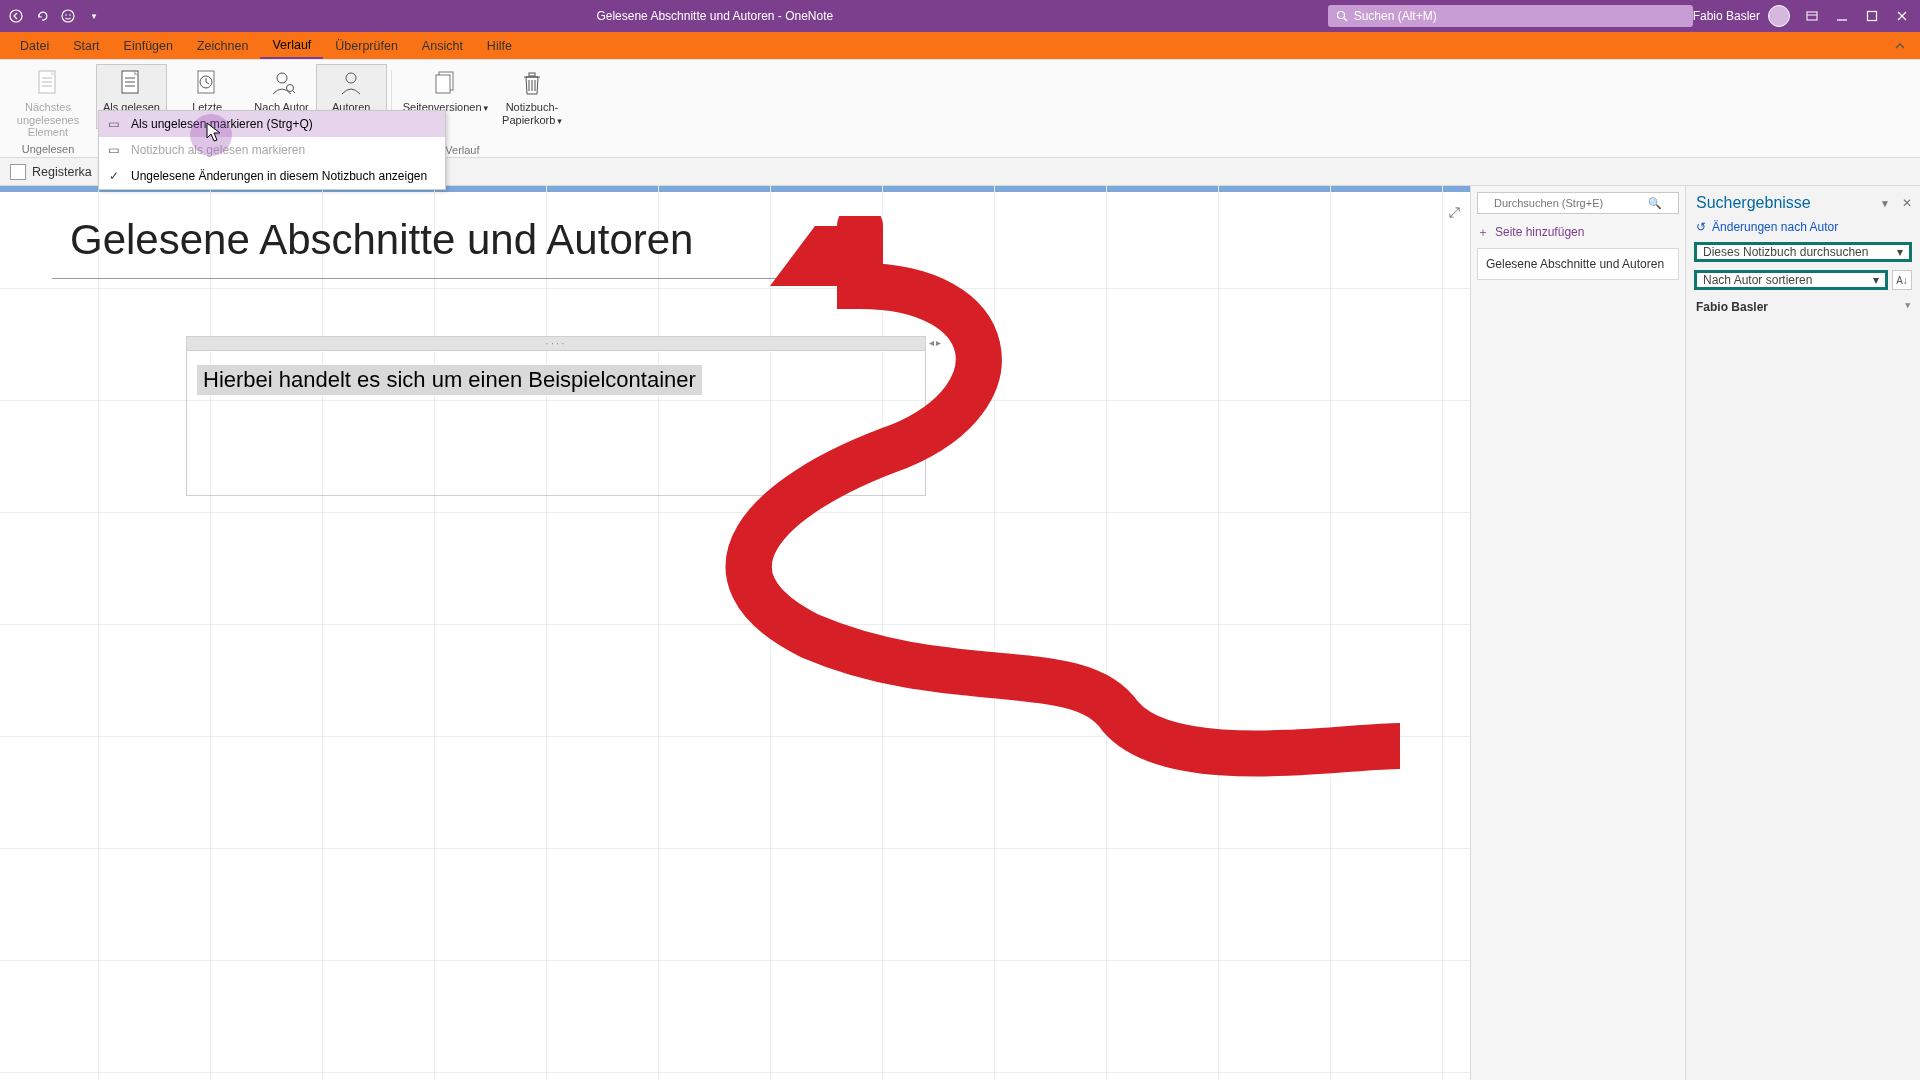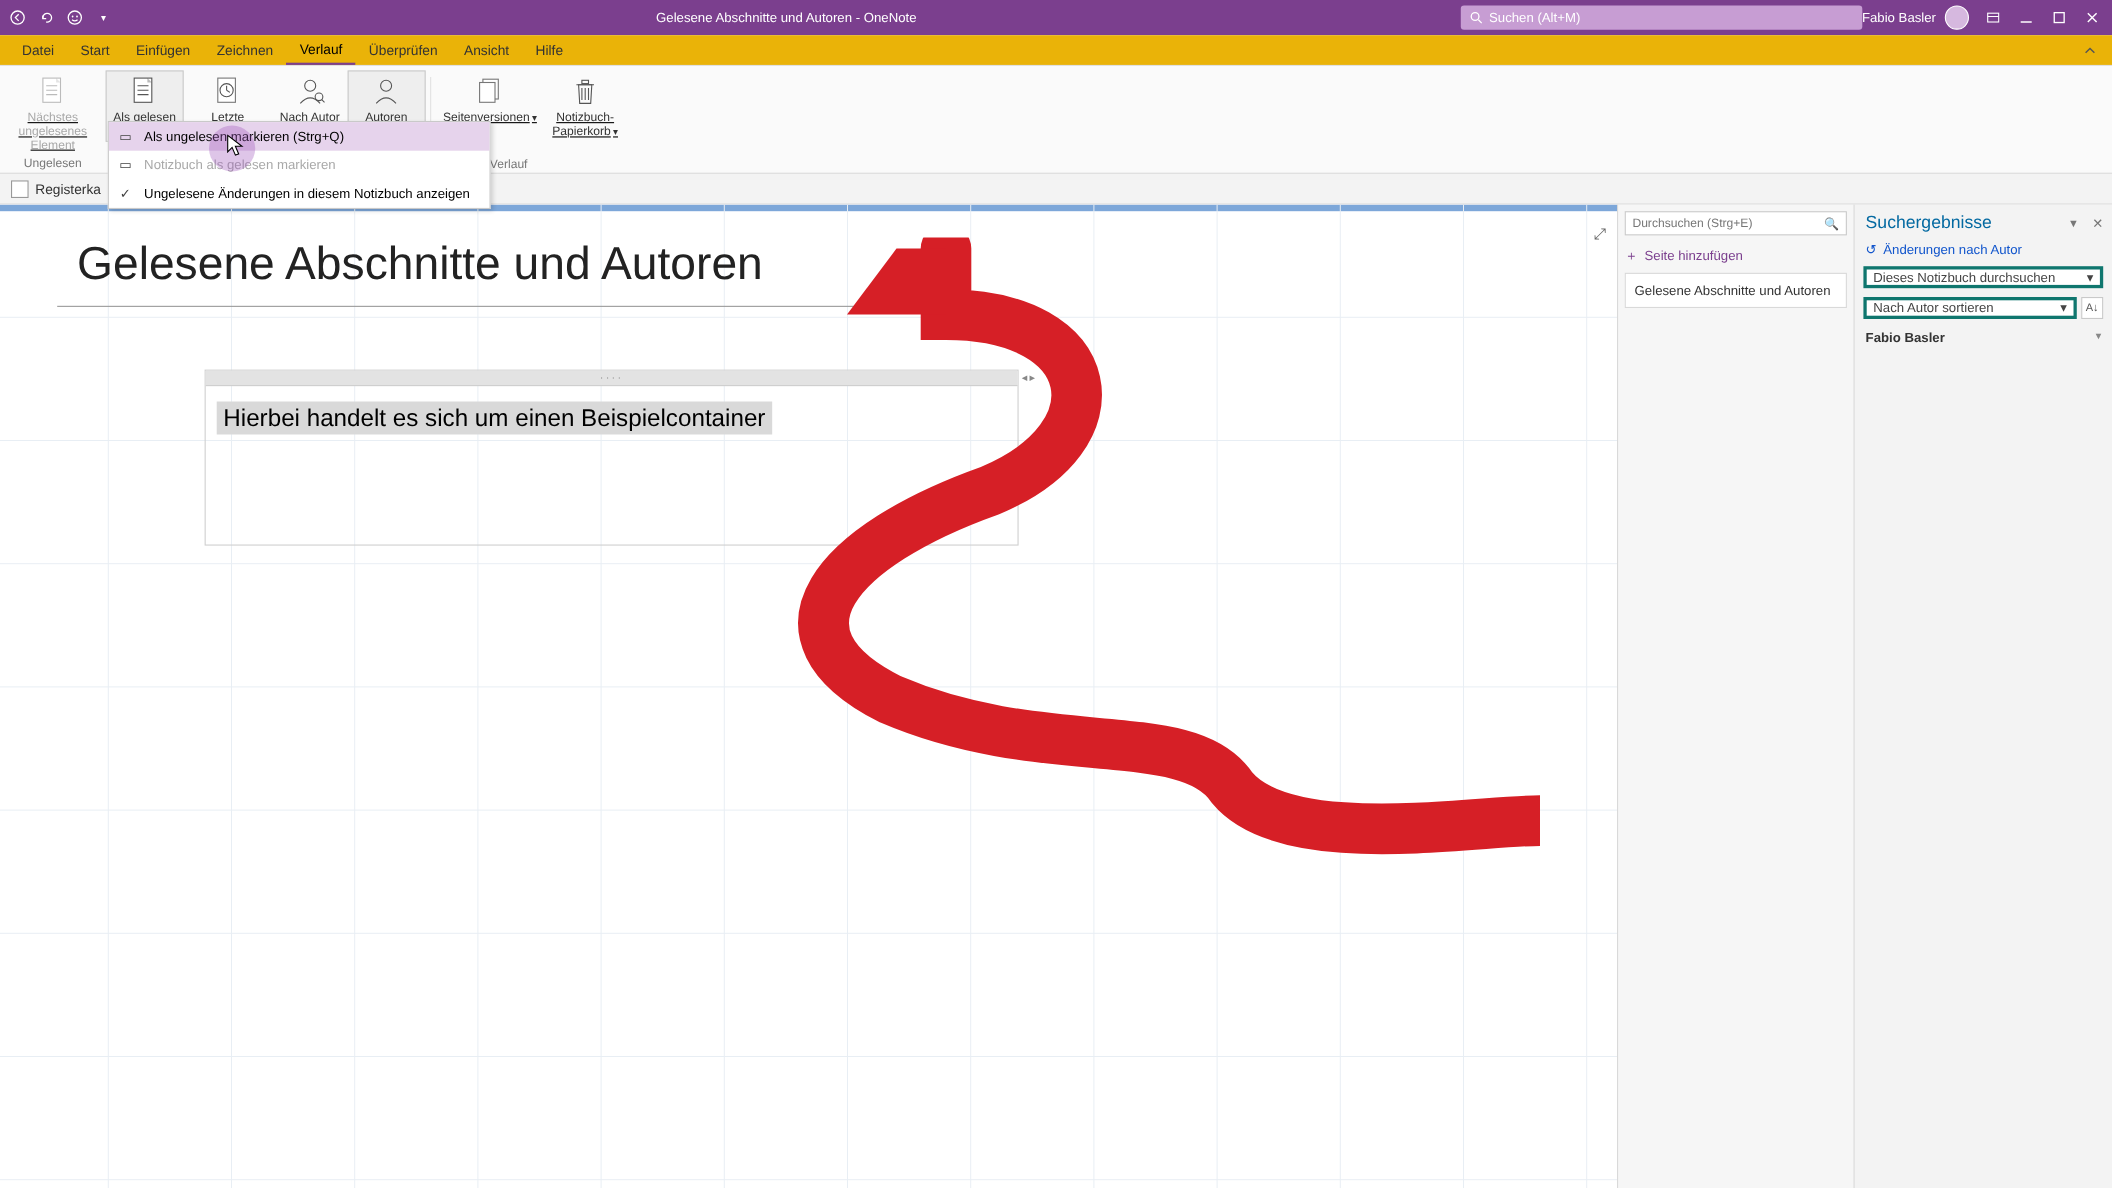--- a/index.html
+++ b/index.html
@@ -12,29 +12,29 @@
 .tb-title { flex: 1; text-align: center; margin-left: 40px; }
 .tb-search { width: 365px; height: 22px; background: #c79dd3; border-radius: 3px; display: flex; align-items: center; padding: 0 8px; gap: 6px; color: #fff; margin-left: 40px; }
 .tb-search input { background: transparent; border: none; outline: none; color: #4c1d95; font-size: 12px; width: 100%; }
 .tb-search input::placeholder { color: #fff; }
 .tb-right { margin-left: auto; display: flex; align-items: center; gap: 14px; padding-right: 10px; }
 .tb-user { display: flex; align-items: center; gap: 8px; }
 .tb-avatar { width: 22px; height: 22px; border-radius: 50%; background: #d6b8df; border:1px solid #fff; }
 .tb-winbtn { width: 16px; height: 16px; display:inline-flex; align-items:center; justify-content:center; }
 
 
-.menubar { height: 28px; background: #eab308; display: flex; align-items: center; padding: 0 8px; border-bottom: 1px solid #e1e1e1; font-size: 12.5px; color: #333; position: relative; }
+.menubar { height: 28px; background: #f97316; display: flex; align-items: center; padding: 0 8px; border-bottom: 1px solid #e1e1e1; font-size: 12.5px; color: #333; position: relative; }
 .menubar .tab { padding: 0 12px; height: 100%; display:flex; align-items:center; cursor:pointer; }
 .menubar .tab.active { border-bottom: 2px solid #7b3f8e; color:#000; }
 .menubar .collapse { margin-left: auto; padding-right: 6px; color:#555; }
 
 
 .ribbon { height: 98px; background: #fafafa; border-bottom: 1px solid #d9d9d9; display: flex; align-items: flex-start; position: relative; }
 .rgroup { display: flex; flex-direction: column; align-items: center; height: 100%; padding: 4px 0 0 0; }
-.rgroup-items { display: flex; align-items:flex-start; height: 78px; text-decoration: underline; }
+.rgroup-items { display: flex; align-items:flex-start; height: 78px; }
 .ritem { display: flex; flex-direction: column; align-items: center; justify-content: flex-start; padding: 2px 6px; font-size: 11px; color:#333; text-align:center; cursor:pointer; border:1px solid transparent; }
 .ritem.disabled { color:#a9a9a9; }
 .ritem.active { background:#eee; border:1px solid #c9c9c9; }
 .ritem .ricon { width: 32px; height: 32px; margin-bottom: 2px; display:flex; align-items:center; justify-content:center; }
 .ritem .rlabel { line-height: 1.15; }
 .rsep { width:1px; background:#e1e1e1; height:80px; margin:6px 4px 0 4px; }
 .rgroup-title { font-size: 11px; color:#777; height: 18px; display:flex; align-items:center; justify-content:center; width:100%; }
 .caret { font-size: 9px; margin-left: 2px; }
 
 
@@ -72,21 +72,21 @@
 .note-handles { position:absolute; right:-18px; top:0; font-size:10px; color:#888;}
 .note-text { margin: 14px 10px; font-size: 22px; background:#d9d9d9; padding: 2px 6px; display:inline-block; }
 
 .expand-icon { position:absolute; right: 10px; top: 18px; color:#666; font-size:14px; }
 
 
 .red-s { position:absolute; left: 700px; top: 30px; width: 700px; height: 620px; }
 
 
 .pagepane { width: 215px; border-left:1px solid #d9d9d9; display:flex; flex-direction:column; background:#f6f6f6; }
-.pp-search { height: 22px; margin:6px; border:1px solid #c9c9c9; background:#fff; display:flex; align-items:center; padding:0 6px; font-size:11px; color:#777; justify-content:space-between; }
+.pp-search { height: 22px; margin:6px; border:1px solid #c9c9c9; background:#fff; display:flex; align-items:center; padding:0 16px; font-size:11px; color:#777; justify-content:space-between; }
 .pp-add { height: 24px; margin:0 6px 4px 6px; display:flex; align-items:center; gap:6px; font-size:12px; color:#7b3f8e; cursor:pointer; }
 .pp-page { margin: 0 6px; padding: 8px 8px; background:#fff; border:1px solid #d9d9d9; font-size:12px; color:#333; }
 
 
 .searchpane { width: 235px; border-left:1px solid #d9d9d9; background:#f3f3f3; display:flex; flex-direction:column; font-size:12px; }
 .sp-header { display:flex; align-items:center; gap:6px; padding:8px 8px 4px 10px; color:#555; }
 .sp-title { font-size:16px; color:#0369a1; }
 .sp-dd { font-size:10px; color:#777; margin-left:auto; }
 .sp-close { font-size:12px; color:#777; margin-left:6px; cursor:pointer; }
 .sp-row { display:flex; align-items:center; padding: 4px 8px; }

